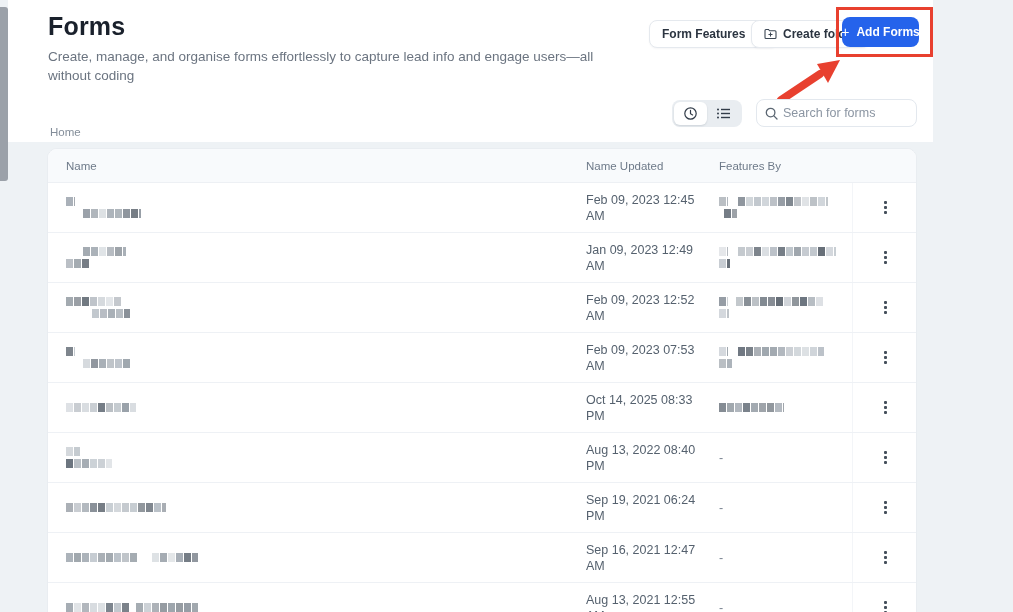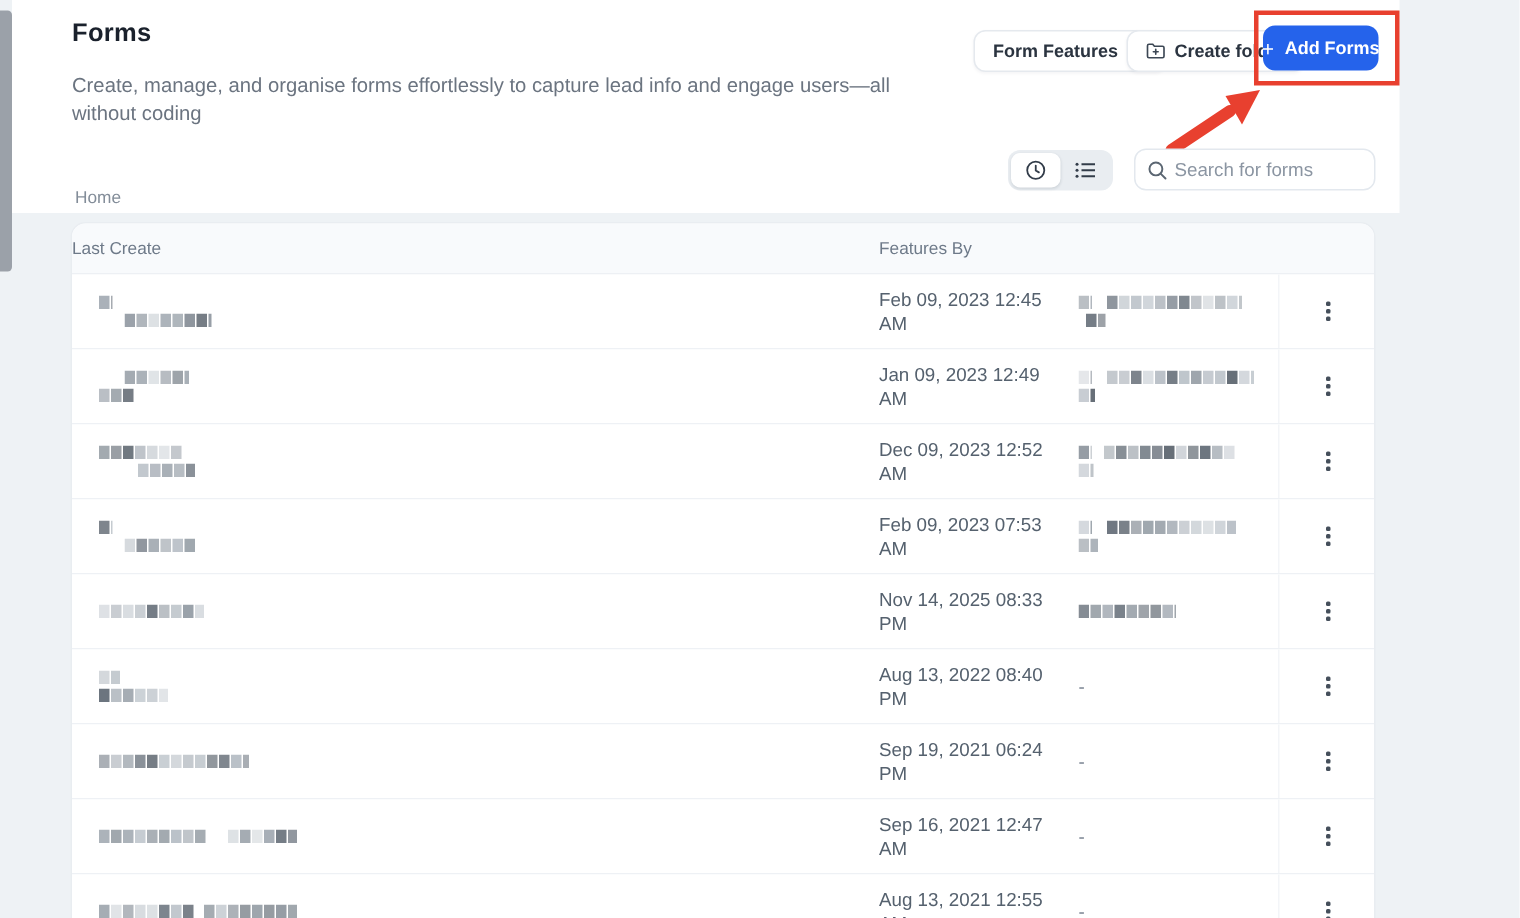--- a/index.html
+++ b/index.html
@@ -6,21 +6,21 @@
   html,body { width:1013px; height:612px; }
   body {
     position:relative; overflow:hidden;
     background:#eef2f5;
     font-family:"Liberation Sans", sans-serif;
     color:#1b2430;
   }
   .white-band { position:absolute; left:8px; top:0; width:925px; height:142px; background:#ffffff; }
   .edge-strip { position:absolute; left:0; top:7px; width:8px; height:174px; background:#9ba1a9; border-radius:0 3px 3px 0; }
 
-  .page-title { position:absolute; left:48px; top:12px; font-size:17px; font-weight:700; color:#1a212c; letter-spacing:.2px; }
+  .page-title { position:absolute; left:48px; top:12px; font-size:25px; font-weight:700; color:#1a212c; letter-spacing:.2px; }
   .page-subtitle { position:absolute; left:48px; top:47px; width:552px; font-size:13.5px; line-height:19px; color:#6b7480; }
 
   .btn { position:absolute; display:flex; align-items:center; gap:6px; background:#fff;
          border:1px solid #e5e9ee; border-radius:8px; height:28px; padding:12px 12px;
          font-size:12px; font-weight:700; color:#2b3440; cursor:pointer;
          box-shadow:0 1px 2px rgba(20,30,50,.04); white-space:nowrap; }
   .btn-features { left:649px; top:20px; }
   .btn-folder { left:751px; top:20px; }
   .btn-add { left:842px; top:17px; height:30px; width:77px; justify-content:center;
              background:#2563eb; border:none; color:#fff; box-shadow:none; }
@@ -140,21 +140,22 @@
       <line x1="8.9" y1="8.9" x2="12" y2="12" stroke="#5b6672" stroke-width="1.3" stroke-linecap="round"></line>
     </svg>
   </span>
   <input type="text" placeholder="Search for forms" style="">
 </div>
 
 <div class="breadcrumb">Home</div>
 
 <div class="table-card">
   <div class="t-row t-head">
-    <div>Last Create</div>
+    <div class="c-name">Name</div>
+    <div>Name Updated</div>
     <div>Features By</div>
     <div></div>
   </div>
   <div id="table-body">
       <div class="t-row t-body-row">
         <div class="c-name">
           <div class="blur-wrap">
             <div class="blur-line">
               <div class="blur-seg" style="left: 0px; width: 9px;">
                 <i style="background: rgb(167, 174, 182); opacity: 0.96;"></i>
@@ -294,21 +295,21 @@
               <div class="blur-seg" style="left: 26px; width: 38px;">
                 <i style="background: rgb(185, 192, 199); opacity: 0.87;"></i>
                 <i style="background: rgb(167, 174, 182); opacity: 0.81;"></i>
                 <i style="background: rgb(167, 174, 182); opacity: 0.98;"></i>
                 <i style="background: rgb(153, 161, 169); opacity: 0.7;"></i>
                 <i style="background: rgb(106, 115, 125); opacity: 0.79;"></i>
               </div>
             </div>
           </div>
         </div>
-        <div class="c-date"><span class="l1">Dec 09, 2023 12:52</span><span class="l2">AM</span></div>
+        <div class="c-date"><span class="l1">Feb 09, 2023 12:52</span><span class="l2">AM</span></div>
         <div class="c-upd">
           <div class="blur-wrap">
             <div class="blur-line">
               <div class="blur-seg" style="left: 0px; width: 9px;">
                 <i style="background: rgb(143, 151, 159); opacity: 0.94;"></i>
                 <i style="background: rgb(167, 174, 182); opacity: 0.57;"></i>
               </div>
               <div class="blur-seg" style="left: 17px; width: 88px;">
                 <i style="background: rgb(153, 161, 169); opacity: 0.59;"></i>
                 <i style="background: rgb(86, 95, 105); opacity: 0.7;"></i>
@@ -409,21 +410,21 @@
                 <i style="background: rgb(185, 192, 199); opacity: 0.76;"></i>
                 <i style="background: rgb(106, 115, 125); opacity: 0.93;"></i>
                 <i style="background: rgb(153, 161, 169); opacity: 0.67;"></i>
                 <i style="background: rgb(185, 192, 199); opacity: 0.83;"></i>
                 <i style="background: rgb(153, 161, 169); opacity: 0.99;"></i>
                 <i style="background: rgb(207, 212, 217); opacity: 0.8;"></i>
               </div>
             </div>
           </div>
         </div>
-        <div class="c-date"><span class="l1">Nov 14, 2025 08:33</span><span class="l2">PM</span></div>
+        <div class="c-date"><span class="l1">Oct 14, 2025 08:33</span><span class="l2">PM</span></div>
         <div class="c-upd">
           <div class="blur-wrap">
             <div class="blur-line">
               <div class="blur-seg" style="left: 0px; width: 65px;">
                 <i style="background: rgb(106, 115, 125); opacity: 0.82;"></i>
                 <i style="background: rgb(143, 151, 159); opacity: 0.84;"></i>
                 <i style="background: rgb(167, 174, 182); opacity: 0.89;"></i>
                 <i style="background: rgb(106, 115, 125); opacity: 0.89;"></i>
                 <i style="background: rgb(153, 161, 169); opacity: 0.9;"></i>
                 <i style="background: rgb(86, 95, 105); opacity: 0.57;"></i>

